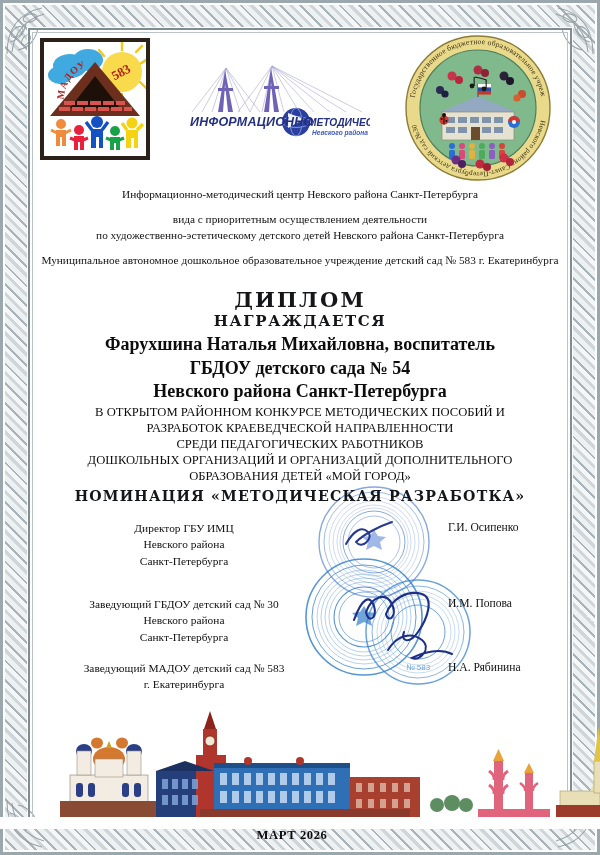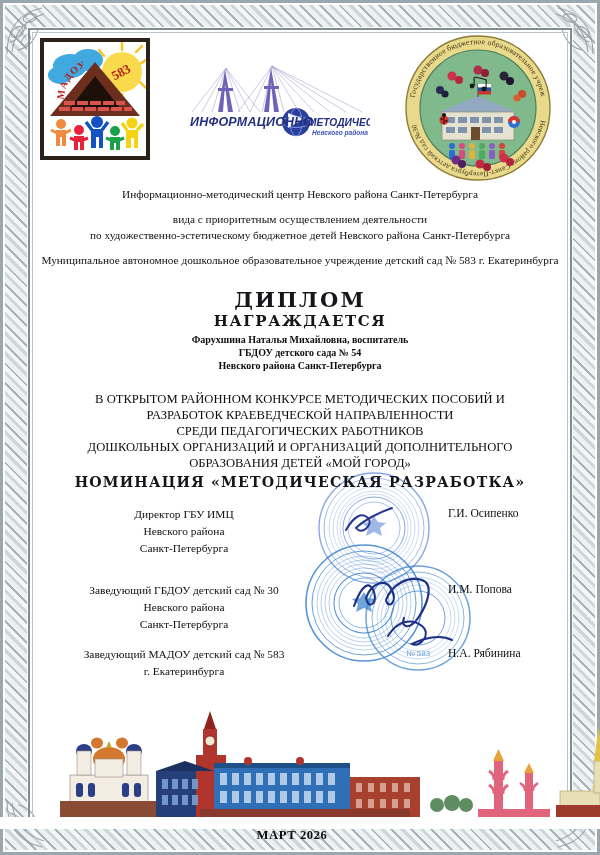--- a/index.html
+++ b/index.html
@@ -41,22 +41,22 @@
   .hdr .blk:last-child{margin-bottom:0;}
 
   
   .title-wrap{text-align:center;margin-top:20px;position:relative;z-index:3;}
   .slav{font-family:"DejaVu Serif",serif;font-weight:700;letter-spacing:2.2px;
         color:#14161a;text-transform:uppercase;}
   .t-diplom{font-size:21px;line-height:1.12;}
   .t-laureat{font-size:21px;line-height:1.12;}
   .t-nagr{font-size:15px;line-height:1.3;letter-spacing:1.6px;}
 
-  .recipient{font-size:10px;font-weight:700;line-height:1.3;margin-top:2px;text-align:center;color:#0d0d0d;}
-  .comp{font-size:12.6px;line-height:1.26;text-align:center;margin-top:20px;color:#0d0d0d;
+  .recipient{font-size:18px;font-weight:700;line-height:1.3;margin-top:2px;text-align:center;color:#0d0d0d;}
+  .comp{font-size:12.6px;line-height:1.26;text-align:center;margin-top:2px;color:#0d0d0d;
         text-transform:uppercase;}
   .nomin{font-family:"DejaVu Serif",serif;font-weight:700;font-size:14.2px;letter-spacing:1.2px;
          text-align:center;margin-top:3px;color:#14161a;text-transform:uppercase;position:relative;z-index:3;}
 
   
   .signs{position:relative;margin-top:16px;}
   .sig-row{position:relative;display:flex;align-items:flex-start;min-height:56px;}
   .sig-left{width:300px;text-align:center;font-size:11.4px;line-height:1.45;color:#101010;}
   .sig-spacer{flex:1;}
   .sig-name{width:118px;text-align:left;font-size:11.6px;color:#101010;padding-top:1px;}
@@ -347,21 +347,21 @@
              <circle cx="110" cy="88" r="2" fill="#fff"></circle>
             </g>
         </svg>
       </div>
     </div>
 
     <div class="hdr">
       <div class="blk">Информационно-методический центр Невского района Санкт-Петербурга</div>
       <div class="blk">
         <div>вида с приоритетным осуществлением деятельности</div>
-        <div>по художественно-эстетическому бюджетное детей Невского района Санкт-Петербурга</div>
+        <div>по художественно-эстетическому детского детей Невского района Санкт-Петербурга</div>
       </div>
       <div class="blk">Муниципальное автономное дошкольное образовательное учреждение детский сад № 583 г. Екатеринбурга</div>
     </div>
 
     <div class="title-wrap">
       <div class="slav t-diplom">ДИПЛОМ</div>
       <div class="slav t-nagr">НАГРАЖДАЕТСЯ</div>
     </div>
 
     <div class="recipient">

